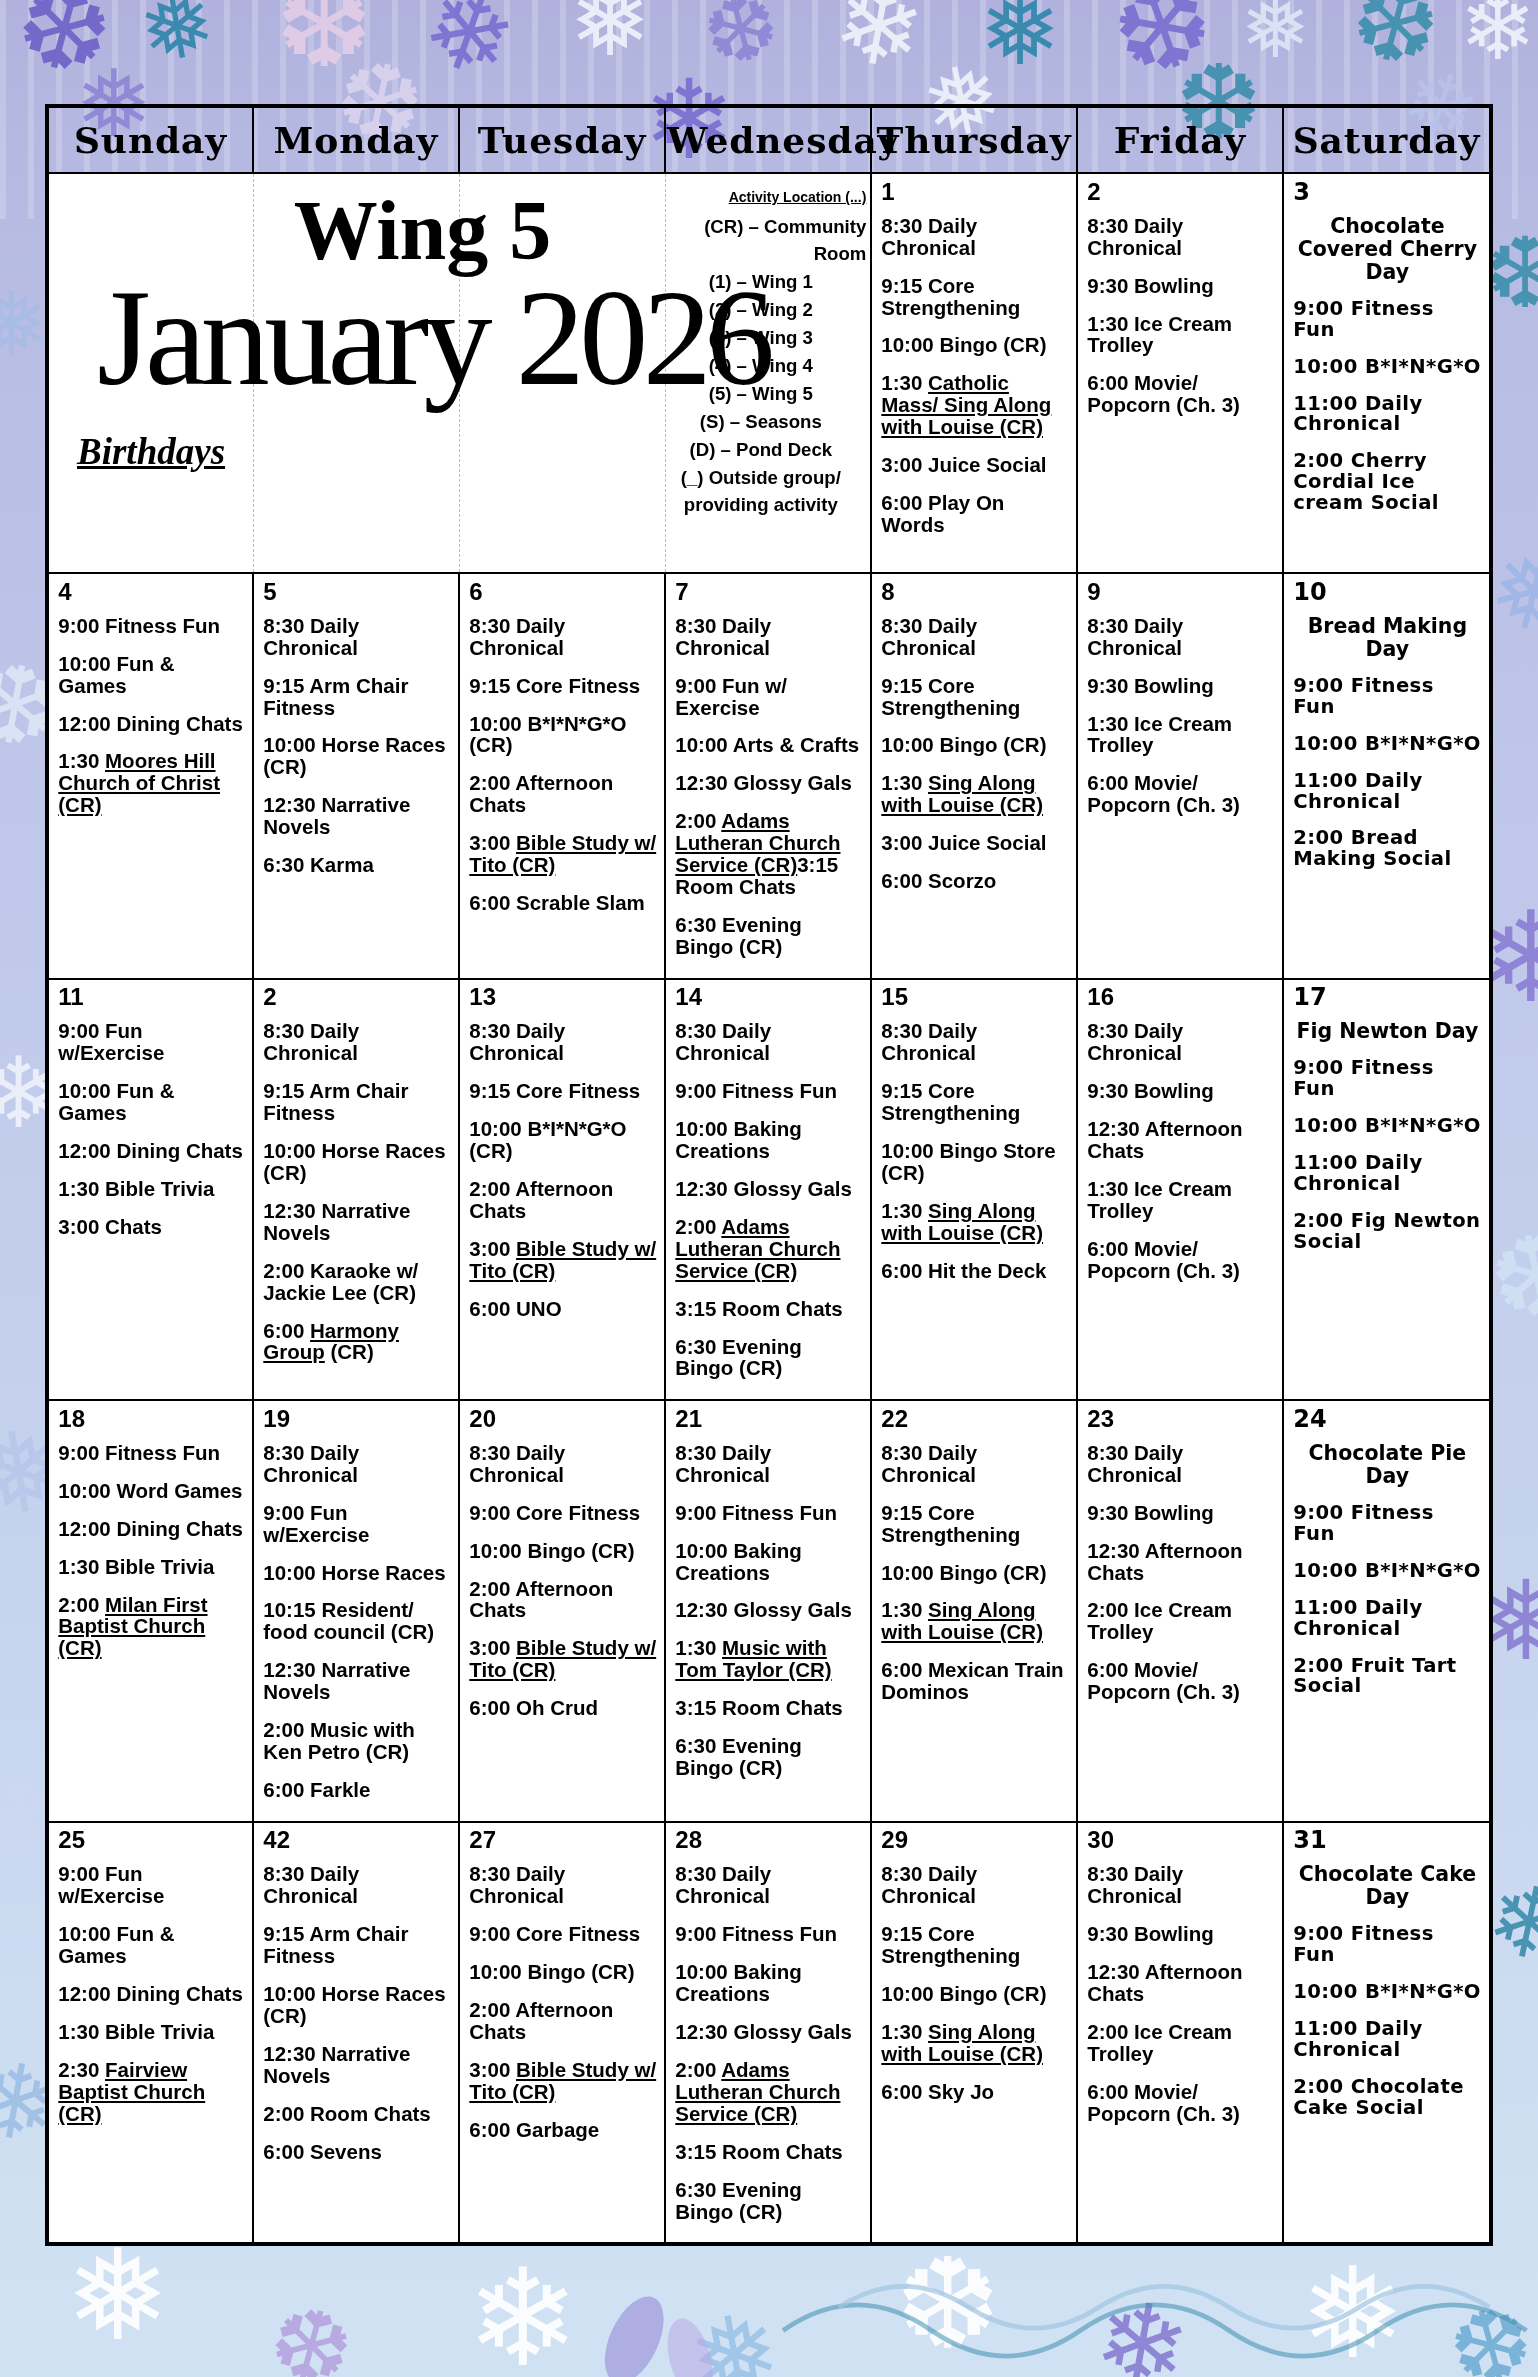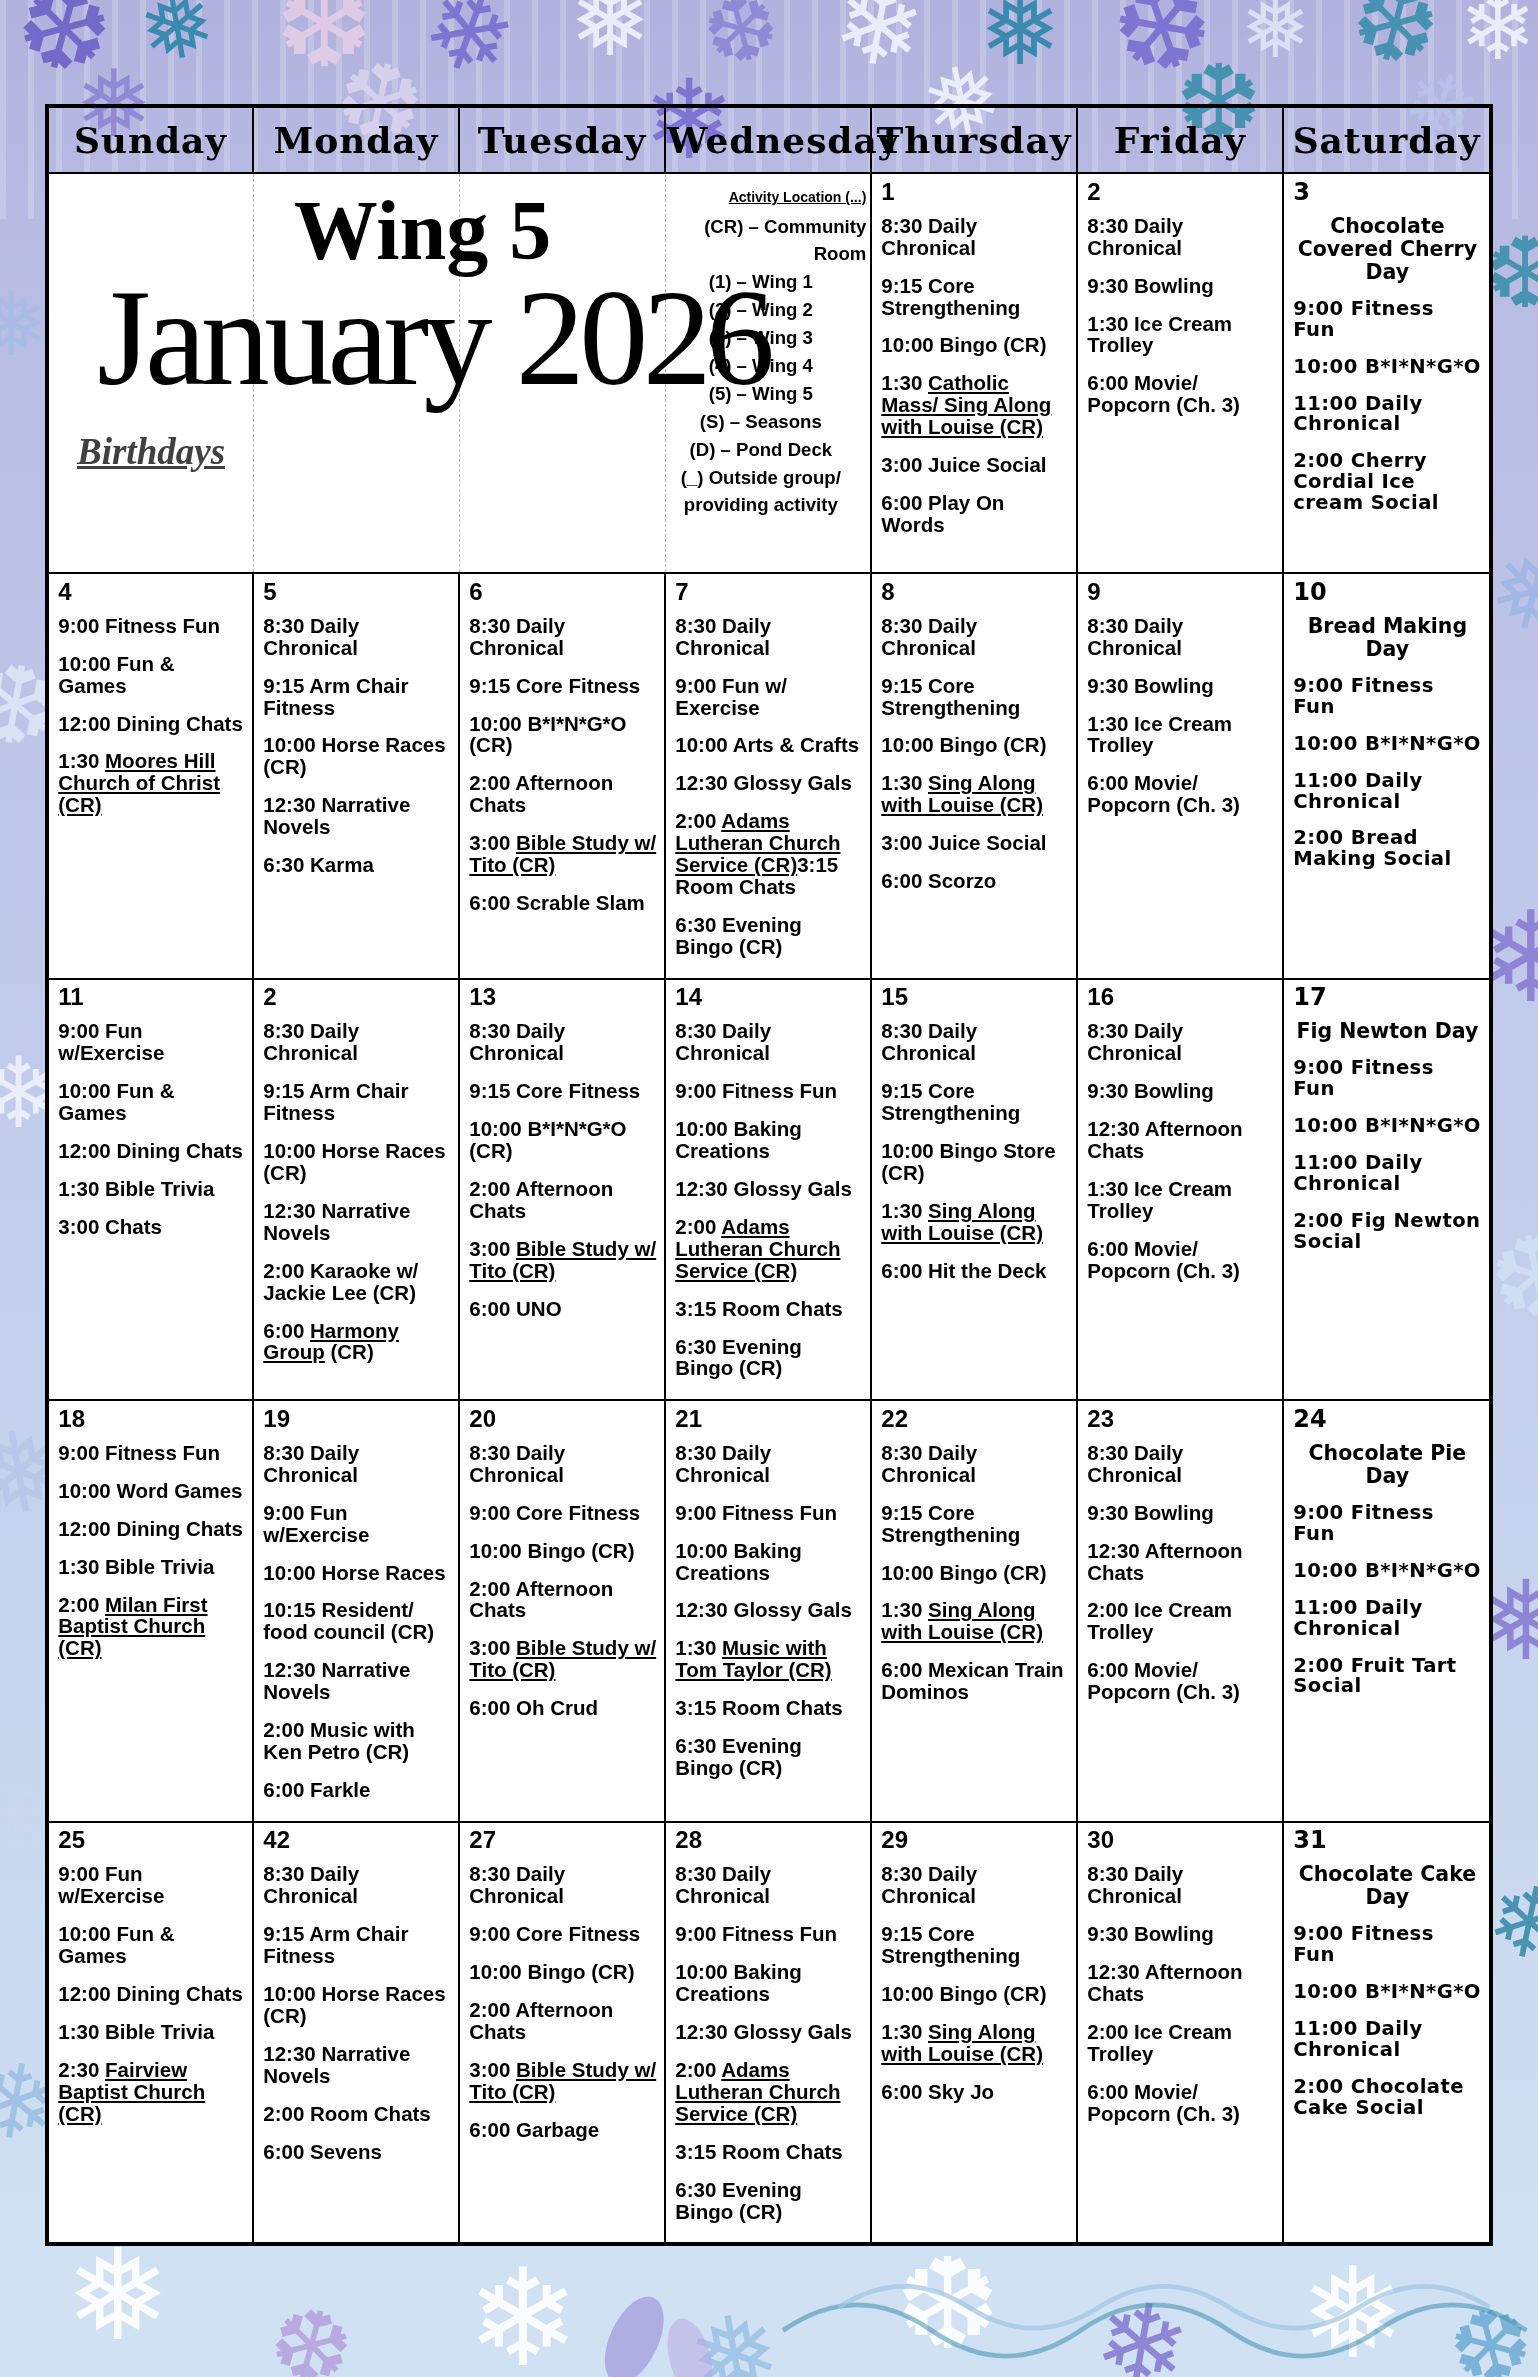--- a/index.html
+++ b/index.html
@@ -25,21 +25,21 @@
   .sp-heading{text-align:center;font-size:20.5px;font-weight:700;line-height:1.12;margin:0 0 15px}
 
   .title-cell{position:relative;padding:0;overflow:visible}
   .vline{position:absolute;top:0;bottom:0;border-left:1.9px dashed #b9bccb;z-index:0}
   .title-left{position:absolute;left:0;top:0;width:626px;z-index:1;white-space:nowrap}
   .wing{font-family:"Liberation Serif",serif;font-weight:700;font-size:84px;line-height:1;
     text-align:center;padding-left:121px;margin-top:15px}
   .month{font-family:"Liberation Serif",serif;font-size:138px;line-height:.92;letter-spacing:-5.6px;
     margin-left:48px;margin-top:1.9px}
   .birthdays{display:inline-block;margin:28px 0 0 28px;font-family:"Liberation Serif",serif;
-    font-style:italic;font-weight:700;font-size:37px;color:#404040;text-decoration:underline}
+    font-style:italic;font-weight:700;font-size:37px;color:#000000;text-decoration:underline}
   .legend{position:absolute;right:3.7px;top:15px;width:211px;z-index:2}
   .legend-heading{font-size:14px;font-weight:700;text-decoration:underline;text-align:right;margin-bottom:7.5px}
   .legend-line{font-size:18.6px;font-weight:700;line-height:1.5;text-align:center}
   .legend-line.right{text-align:right}
 
   .footer{position:absolute;left:45px;top:2275px;z-index:2;font-size:27px;font-weight:700;color:#101010}
 </style>
 </head>
 <body>
 

